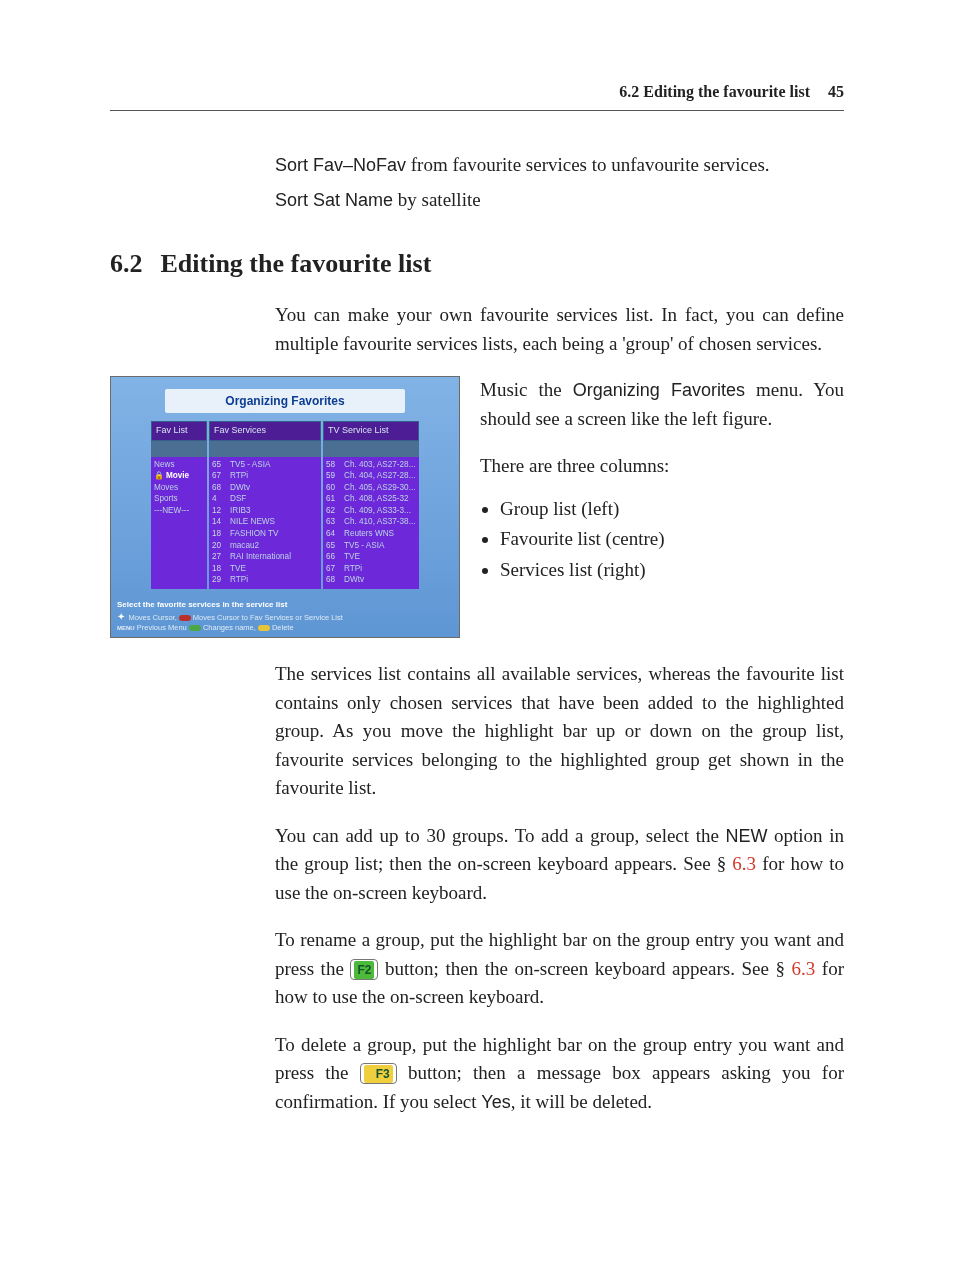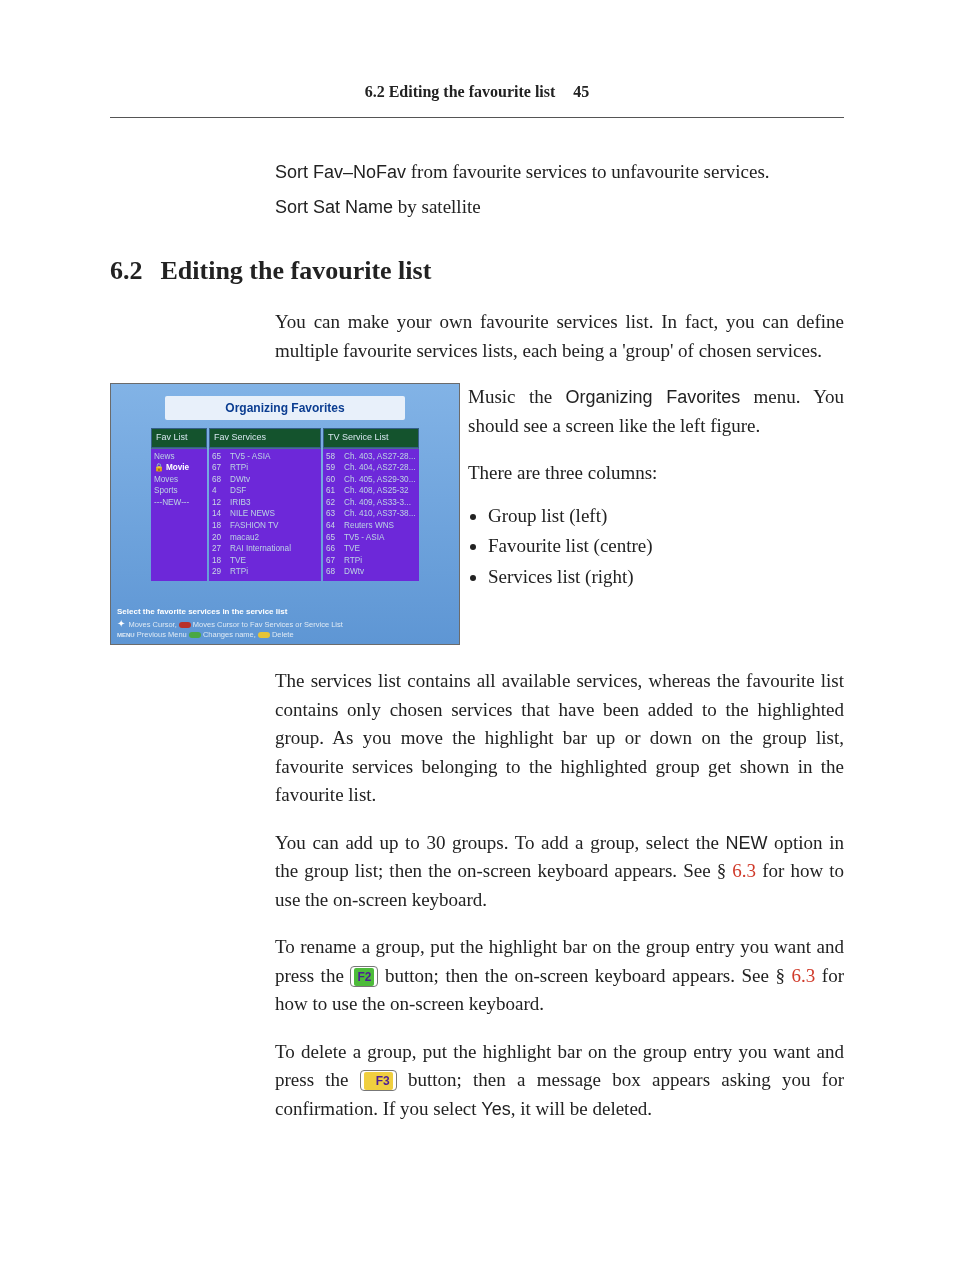--- a/index.html
+++ b/index.html
@@ -11,25 +11,25 @@
     width: 954px;
     height: 1272px;
     position: relative;
     font-size: 19px;
     line-height: 1.5;
   }
   .page {
     padding: 80px 110px 80px 110px;
   }
   .running-head {
-    text-align: center;
+    text-align: right;
     font-weight: bold;
     font-size: 16px;
     border-bottom: 1px solid #555;
-    padding-bottom: 13px;
+    padding-bottom: 6px;
     margin-bottom: 40px;
   }
   .running-head .pn { margin-left: 14px; }
   .def-block {
     margin-left: 165px;
     margin-bottom: 28px;
     margin-top: 40px;
   }
   .def-item { margin-bottom: 6px; }
   .def-term {
@@ -49,21 +49,21 @@
     font-size: 26px;
     font-weight: bold;
     margin: 30px 0 18px 0;
   }
   h2.section-title .num { margin-right: 18px; }
   .body-indent { margin-left: 165px; }
   .para { margin-bottom: 14px; text-align: justify; }
   .figure-row {
     display: flex;
     align-items: flex-start;
-    gap: 8px;
+    gap: 20px;
     margin: 18px 0 22px 0;
   }
   .figure-box {
     width: 350px;
     flex: 0 0 350px;
   }
   .figure-caption-side {
     flex: 1;
     text-align: justify;
   }
@@ -102,22 +102,22 @@
   .ss-cols {
     display: flex;
     gap: 2px;
     margin-top: 4px;
   }
   .ss-col-head {
     border: 1px solid #355f88;
     padding: 2px 4px;
     color: #d7e6ef;
     font-size: 9px;
-    margin-bottom: 1px;
-    background: #14532d;
+    margin-bottom: 16px;
+    background: #4c1d95;
   }
   .ss-col {
     background: #4a6f93;
     flex: 1;
     min-width: 0;
   }
   .ss-col1 { flex: 0 0 56px; }
   .ss-col2 { flex: 0 0 112px; }
   .ss-col3 { flex: 1; }
   .ss-list {
@@ -176,21 +176,21 @@
     padding: 0 3px;
     font-family: Arial, Helvetica, sans-serif;
     font-size: 14px;
     line-height: 18px;
     vertical-align: 1px;
   }
   .key .badge {
     display: inline-block;
     padding: 0 3px;
     border-radius: 2px;
-    color: #4c1d95;
+    color: #14532d;
     font-weight: bold;
     font-size: 12px;
   }
   .k-green .badge { background: #4dbb3a; }
   .k-yellow .badge { background: #f0cf3f; padding-left: 12px; }
   .lock-icon::before {
     content: "🔒";
     font-size: 8px;
     margin-right: 2px;
   }

